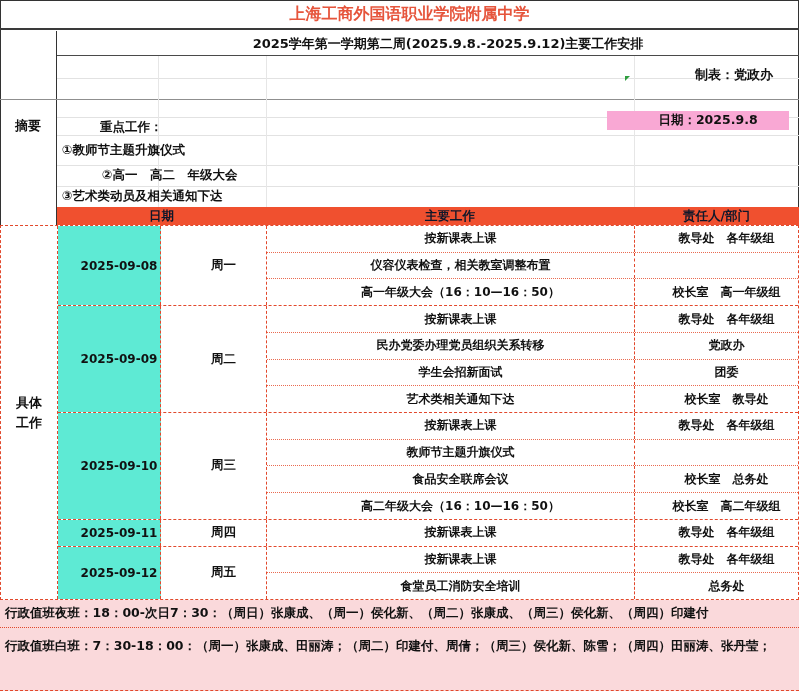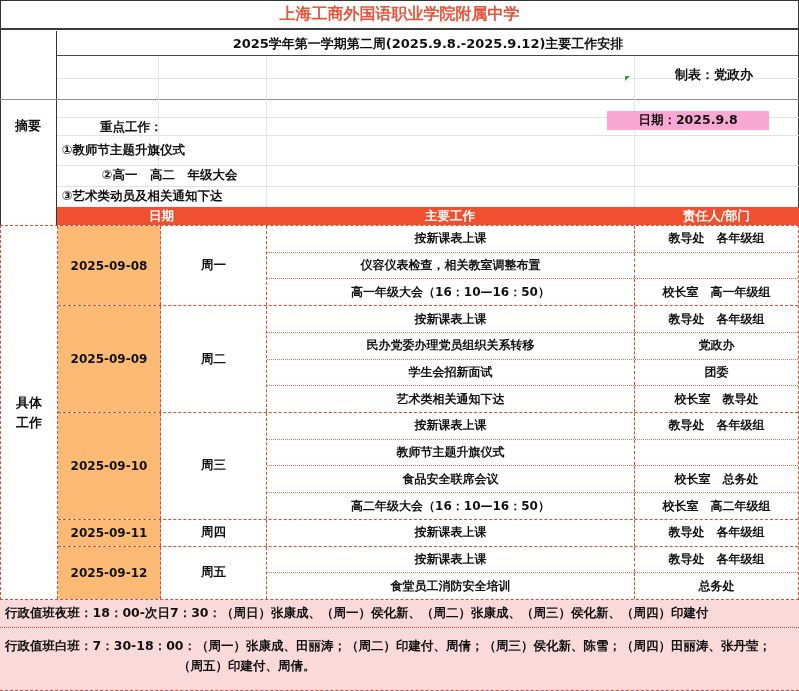--- a/index.html
+++ b/index.html
@@ -1,49 +1,49 @@
 <!DOCTYPE html>
 <html><head>
 <meta charset="utf-8">
 <style>
   html,body{margin:0;padding:0;background:#fff;}
   .sheet{position:relative;width:799px;height:691px;background:#fff;overflow:hidden;
          font-family:"DejaVu Sans",sans-serif;color:#111;}
   .abs{position:absolute;}
-  .cc{display:flex;align-items:center;justify-content:center;text-align:center;}
+  .cc{display:flex;align-items:center;justify-content:center;text-align:center;padding-left:20px;}
   
   .topbox{left:0;top:0;width:799px;height:225px;border:1px solid #333;border-bottom:none;box-sizing:border-box;}
   .title-row{left:0;top:0;width:799px;height:30px;border-bottom:2px solid #3a3a3a;box-sizing:border-box;
              color:#E6553C;font-weight:bold;font-size:16px;}
   .subtitle-row{left:57px;top:32px;width:742px;height:23px;font-weight:bold;font-size:13px;}
   .vline-black{left:56px;top:31px;width:1px;height:194px;background:#333;}
   .hl-dark1{left:57px;top:55px;width:742px;height:1px;background:#4a4a4a;}
   .hl-mid{left:0;top:99px;width:799px;height:1px;background:#8f8f8f;}
   .hl-light{height:1px;background:#E2E2E2;left:57px;width:742px;}
   .vl-light{width:1px;background:#E6E6E6;top:56px;height:151px;}
   .zhibiao{left:634px;top:57px;width:160px;height:36px;font-weight:bold;font-size:13px;}
   .riqi{left:607px;top:79px;width:162px;height:19px;font-weight:bold;font-size:12.5px;background:#f9a8d4;margin-top:32px;}
   .tri{left:625px;top:76px;width:0;height:0;border-top:5px solid #2E9E3F;border-right:5px solid transparent;}
   .sum-label{left:0;top:117px;width:56px;font-weight:bold;font-size:13px;text-align:center;}
   .sum-line{left:62px;font-weight:bold;font-size:12.5px;white-space:nowrap;}
   
-  .headband{left:57px;top:207px;width:742px;height:18px;background:#F0502F;display:flex;color:#ffffff;
+  .headband{left:57px;top:207px;width:742px;height:18px;background:#F0502F;display:flex;color:#0f172a;
             font-weight:bold;font-size:12.5px;}
   .hb-date{width:209px;}  .hb-task{width:368px;}  .hb-owner{flex:1;}
   .headband > div{display:flex;align-items:center;justify-content:center;}
   
   .detail{left:0;top:225px;width:799px;height:375px;box-sizing:border-box;border:1px dashed #E2482C;}
   .d-labelcol{position:absolute;left:0;top:0;bottom:0;width:57px;box-sizing:border-box;
               border-right:1px dashed #E2482C;display:flex;align-items:center;justify-content:center;}
   .d-labelcol span{display:block;width:28px;word-break:break-all;text-align:center;font-weight:bold;
                    font-size:13px;line-height:20px;}
   .sections{position:absolute;left:57px;top:0;right:0;bottom:0;display:flex;flex-direction:column;}
   .section{display:flex;min-height:0;}
   .section + .section{border-top:1px dashed #E2482C;}
-  .c-date{width:103px;box-sizing:border-box;background:#fdba74;border-right:1px dashed #E2482C;
+  .c-date{width:103px;box-sizing:border-box;background:#5eead4;border-right:1px dashed #E2482C;
           font-weight:600;font-size:12px;}
   .c-day{width:106px;box-sizing:border-box;border-right:1px dashed #E2482C;font-weight:600;font-size:12.5px;}
   .c-tasks{flex:1;display:flex;flex-direction:column;min-width:0;}
   .t-row{flex:1;display:flex;min-height:0;}
   .t-row + .t-row{border-top:1px dotted #EA6B50;}
   .t-task{width:368px;box-sizing:border-box;border-right:1px dashed #E2482C;font-size:12px;font-weight:600;}
   .t-owner{flex:1;font-size:12px;font-weight:600;}
   
   .note1{left:0;top:600px;width:799px;height:28px;background:#FAD9DB;box-sizing:border-box;
          border-bottom:1px dotted #E2482C;display:flex;align-items:center;padding-left:5px;
@@ -183,16 +183,15 @@
               <div class="t-owner cc">总务处</div>
             </div>
           </div>
   </div>
 </div>
   </div>
 
   <div class="abs note1">行政值班夜班：18：00-次日7：30：（周日）张康成、（周一）侯化新、（周二）张康成、（周三）侯化新、（周四）印建付</div>
   <div class="abs note2">
     <div class="l1">行政值班白班：7：30-18：00：（周一）张康成、田丽涛；（周二）印建付、周倩；（周三）侯化新、陈雪；（周四）田丽涛、张丹莹；</div>
-    <div class="l2">（周五）印建付、周倩。</div>
   </div>
 
 </div>
 
 </body></html>

